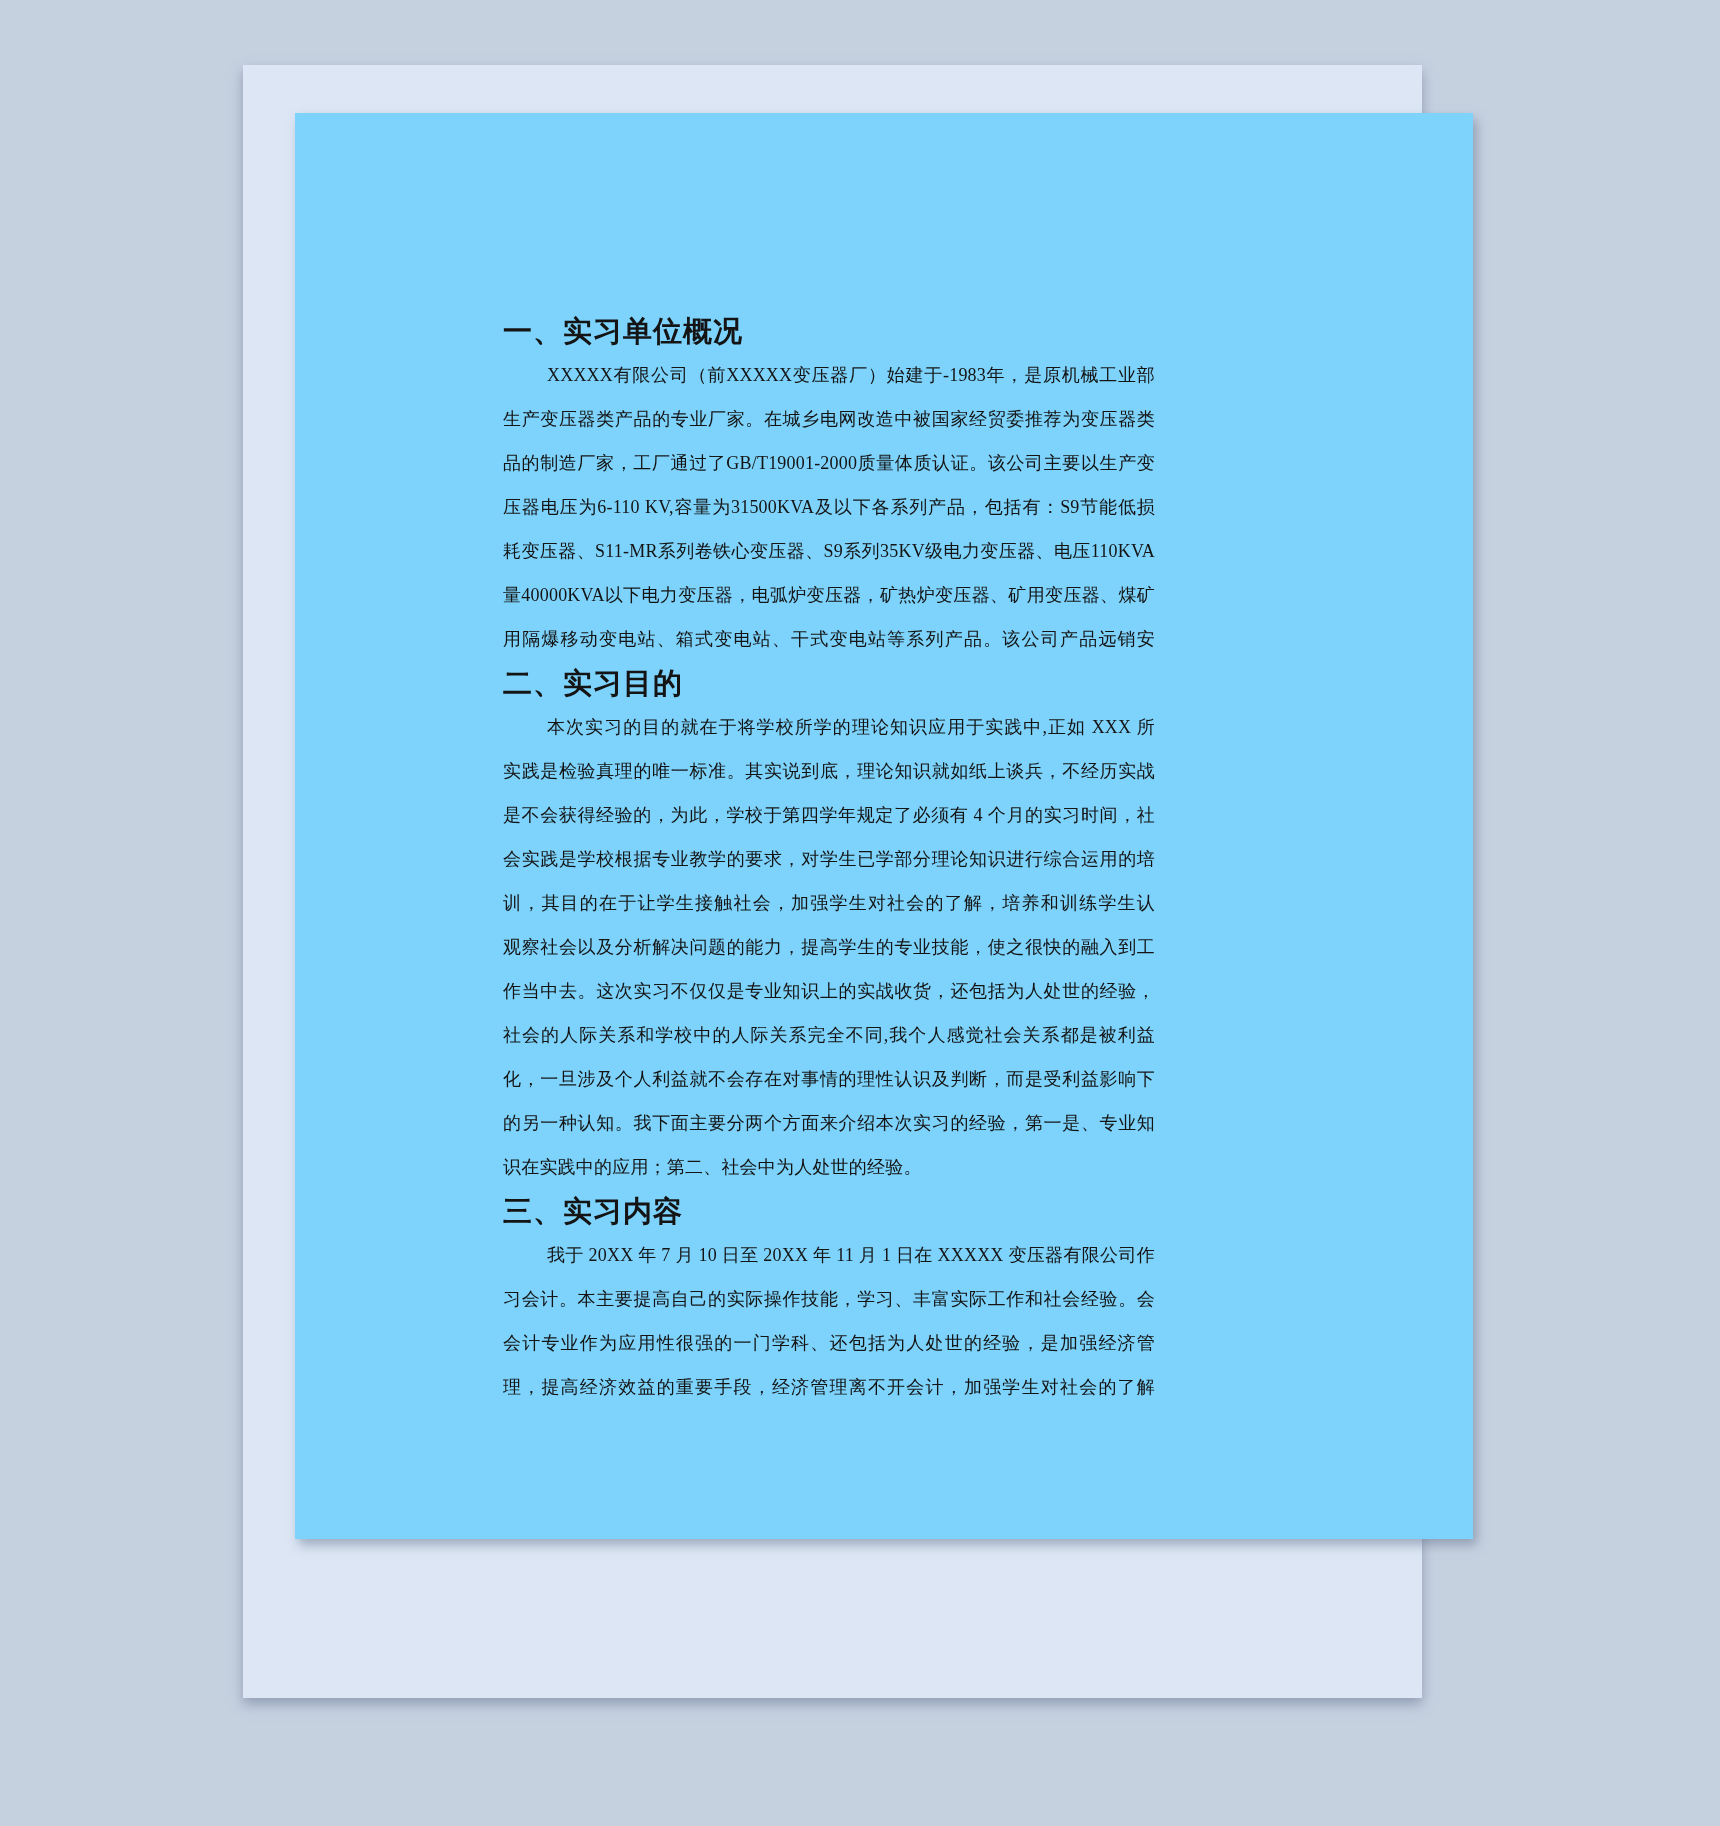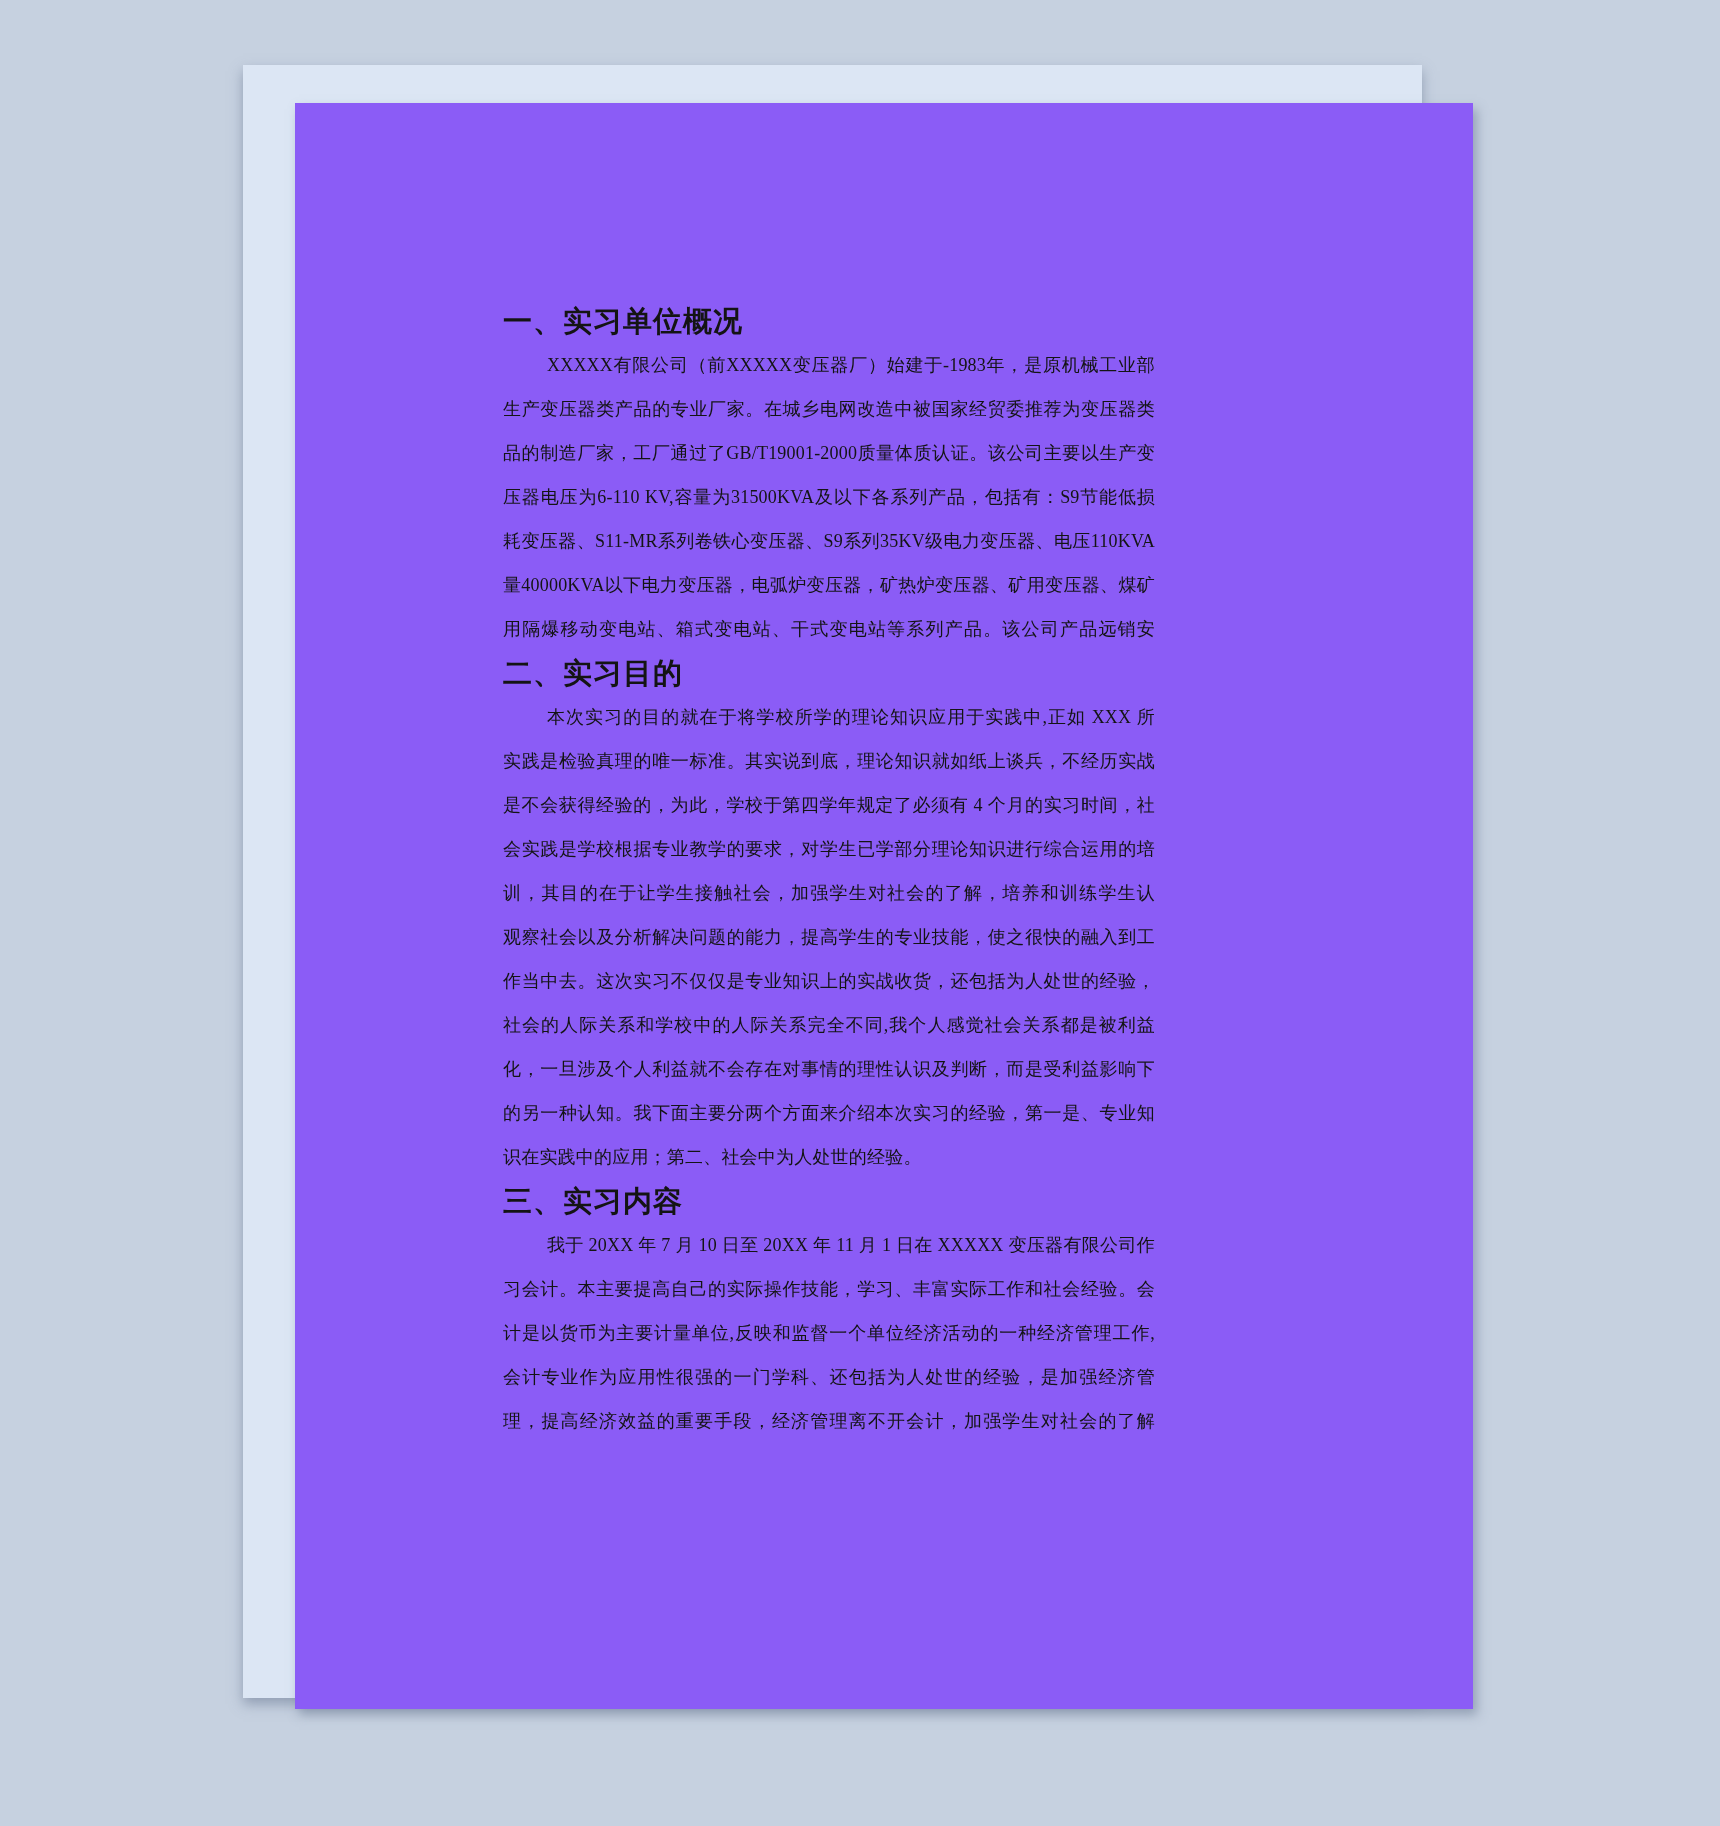--- a/index.html
+++ b/index.html
@@ -19,24 +19,24 @@
     left: 243px;
     top: 65px;
     width: 1179px;
     height: 1633px;
     background: #dce6f4;
     box-shadow: 0 6px 12px rgba(100, 115, 142, 0.55);
   }
   .front-page {
     position: absolute;
     left: 295px;
-    top: 103px;
+    top: 113px;
     width: 1178px;
-    height: 1606px;
-    background: #8b5cf6;
+    height: 1426px;
+    background: #7dd3fc;
     box-shadow: 4px 6px 10px rgba(100, 115, 142, 0.5);
   }
   .content {
     position: absolute;
     left: 208px;
     top: 196px;
     width: 652px;
     color: #141414;
   }
   .row {
@@ -88,17 +88,16 @@
       <div class="row full">训，其目的在于让学生接触社会，加强学生对社会的了解，培养和训练学生认识、</div>
       <div class="row full">观察社会以及分析解决问题的能力，提高学生的专业技能，使之很快的融入到工</div>
       <div class="row full">作当中去。这次实习不仅仅是专业知识上的实战收货，还包括为人处世的经验，</div>
       <div class="row full">社会的人际关系和学校中的人际关系完全不同,我个人感觉社会关系都是被利益</div>
       <div class="row full">化，一旦涉及个人利益就不会存在对事情的理性认识及判断，而是受利益影响下</div>
       <div class="row full">的另一种认知。我下面主要分两个方面来介绍本次实习的经验，第一是、专业知</div>
       <div class="row last">识在实践中的应用；第二、社会中为人处世的经验。</div>
       <div class="row h">三、实习内容</div>
       <div class="row first">我于 20XX 年 7 月 10 日至 20XX 年 11 月 1 日在 XXXXX 变压器有限公司作实</div>
       <div class="row full">习会计。本主要提高自己的实际操作技能，学习、丰富实际工作和社会经验。会</div>
-      <div class="row full">计是以货币为主要计量单位,反映和监督一个单位经济活动的一种经济管理工作,</div>
       <div class="row full">会计专业作为应用性很强的一门学科、还包括为人处世的经验，是加强经济管</div>
       <div class="row full">理，提高经济效益的重要手段，经济管理离不开会计，加强学生对社会的了解</div>
     </div>
 </div>
 
 </body></html>

